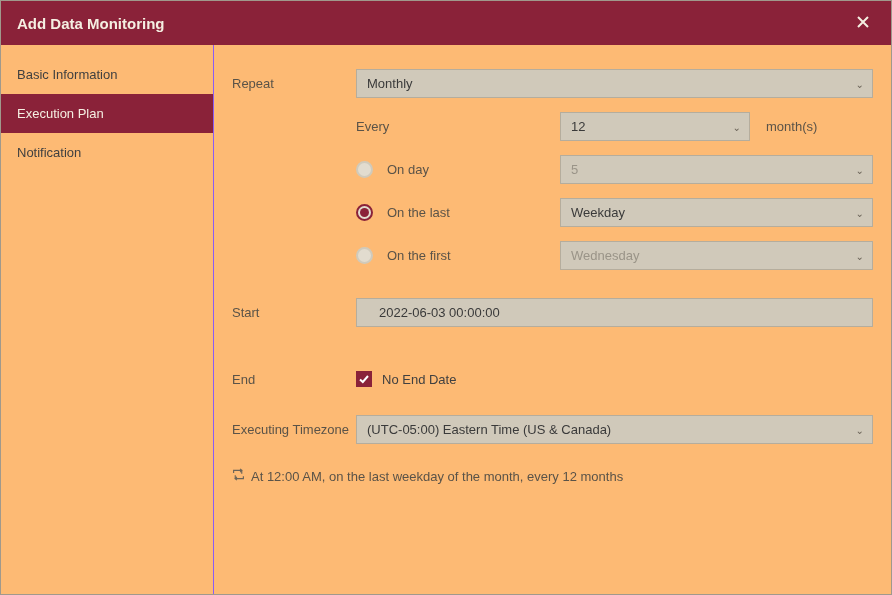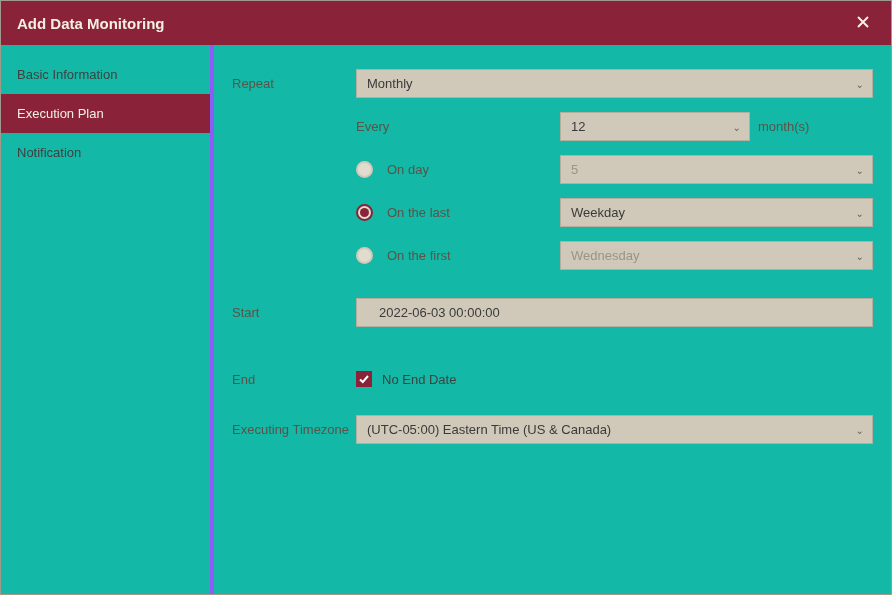--- a/index.html
+++ b/index.html
@@ -5,21 +5,21 @@
   * { box-sizing: border-box; margin: 0; padding: 0; }
   body {
     font-family: -apple-system, BlinkMacSystemFont, "Segoe UI", Arial, sans-serif;
     background: #ddd6c9;
     font-size: 13px;
     color: #404040;
   }
   .dialog {
     width: 892px;
     height: 595px;
-    background: #14b8a6;
+    background: #fdba74;
     display: flex;
     flex-direction: column;
     border: 1px solid #a0998c;
   }
   .title-bar {
     background: #8a2239;
     color: #f5efe2;
     height: 44px;
     display: flex;
     align-items: center;
@@ -34,21 +34,21 @@
     line-height: 1;
     padding: 2px 4px;
   }
   .body {
     flex: 1;
     display: flex;
     overflow: hidden;
   }
   .sidebar {
     width: 213px;
-    border-right: 4px solid #8b5cf6;
+    border-right: 1px solid #8b5cf6;
     padding-top: 10px;
   }
   .sidebar-item {
     padding: 12px 16px;
     cursor: pointer;
     color: #404040;
     font-size: 13px;
   }
   .sidebar-item.active {
     background: #8a2239;
@@ -110,21 +110,21 @@
     width: 204px;
     display: flex;
     align-items: center;
     gap: 14px;
     color: #5a5348;
   }
   .sub-field {
     flex: 1;
     display: flex;
     align-items: center;
-    gap: 8px;
+    gap: 16px;
   }
   .suffix {
     color: #5a5348;
     white-space: nowrap;
   }
   .radio {
     width: 17px;
     height: 17px;
     border-radius: 50%;
     border: 2px solid #c2bbab;
@@ -319,17 +319,26 @@
       <div class="row">
         <div class="label-col">Executing Timezone</div>
         <div class="field-col">
           <div class="select-box">
             <span>(UTC-05:00) Eastern Time (US &amp; Canada)</span>
             <span class="chev">⌄</span>
           </div>
         </div>
       </div>
 
+      <div class="summary">
+        <span class="repeat-icon">
+          <svg width="13" height="13" viewBox="0 0 16 16">
+              <path d="M2 6 L2 3 L12 3 L12 7 M14 10 L14 13 L4 13 L4 9" stroke="#6a6358" stroke-width="1.4" fill="none"></path>
+              <path d="M10 1 L12 3 L10 5 M6 15 L4 13 L6 11" stroke="#6a6358" stroke-width="1.4" fill="none"></path>
+            </svg>
+        </span>
+        <span>At 12:00 AM, on the last weekday of the month, every 12 months</span>
+      </div>
 
     </div>
   </div>
 
 </div>
 
 </body></html>

